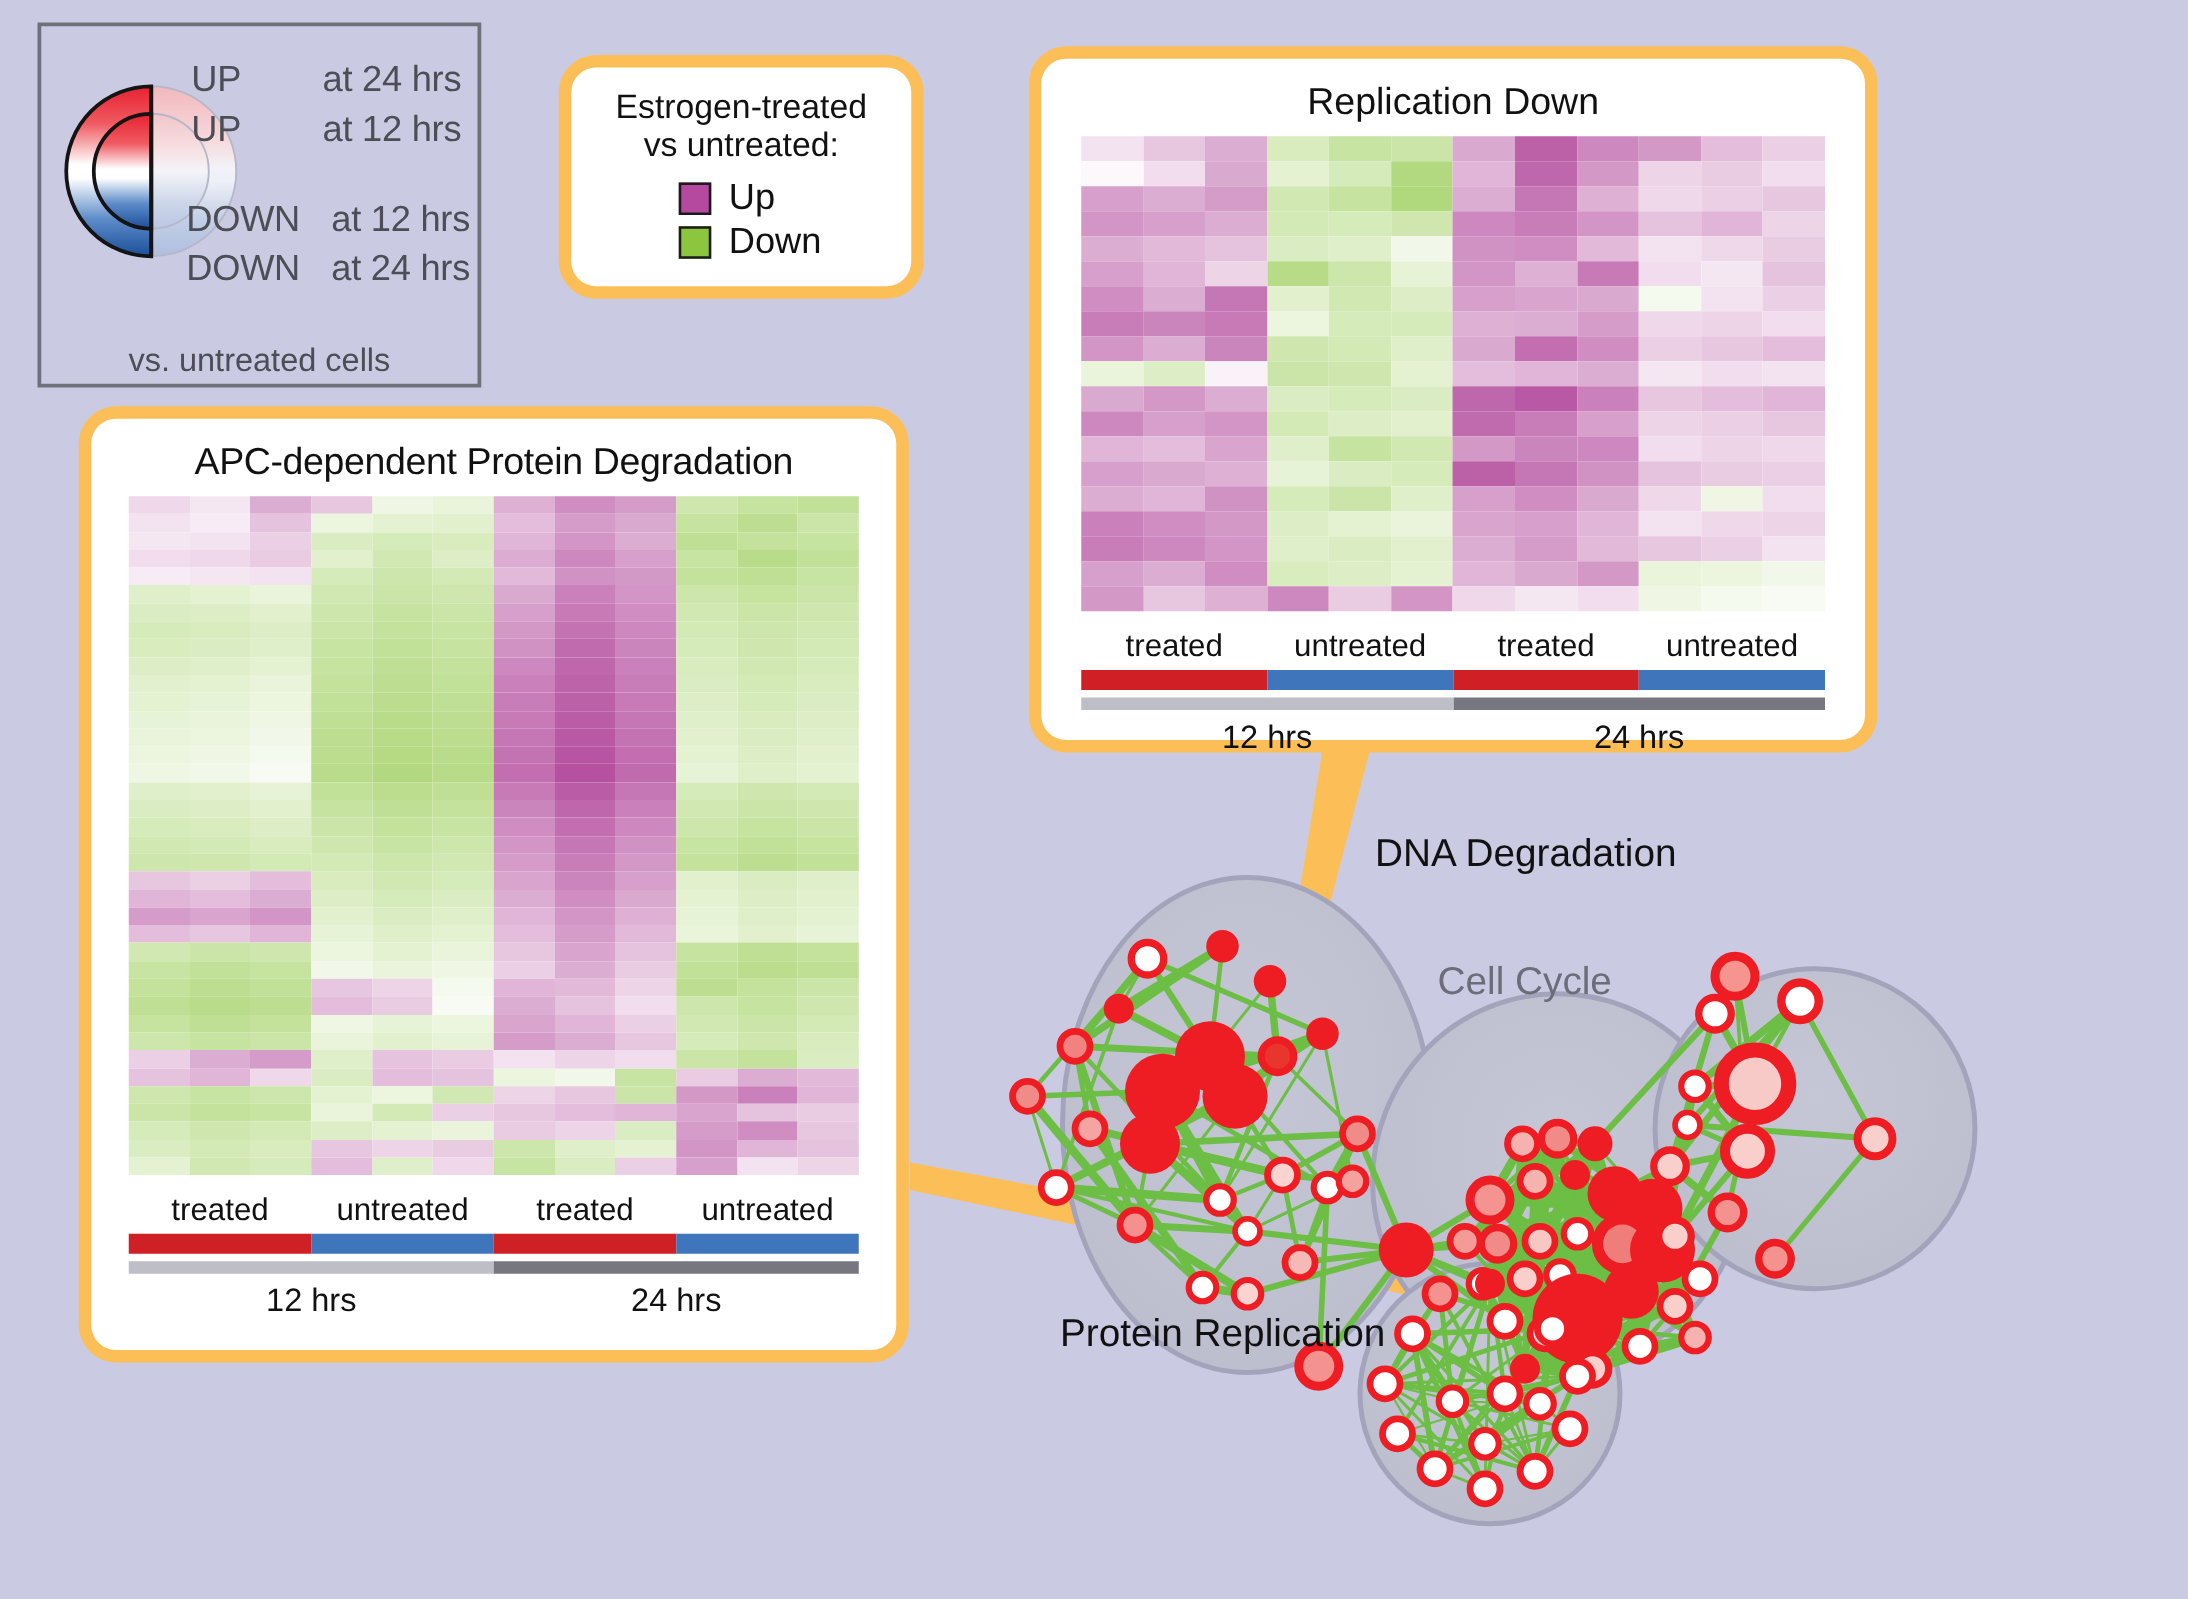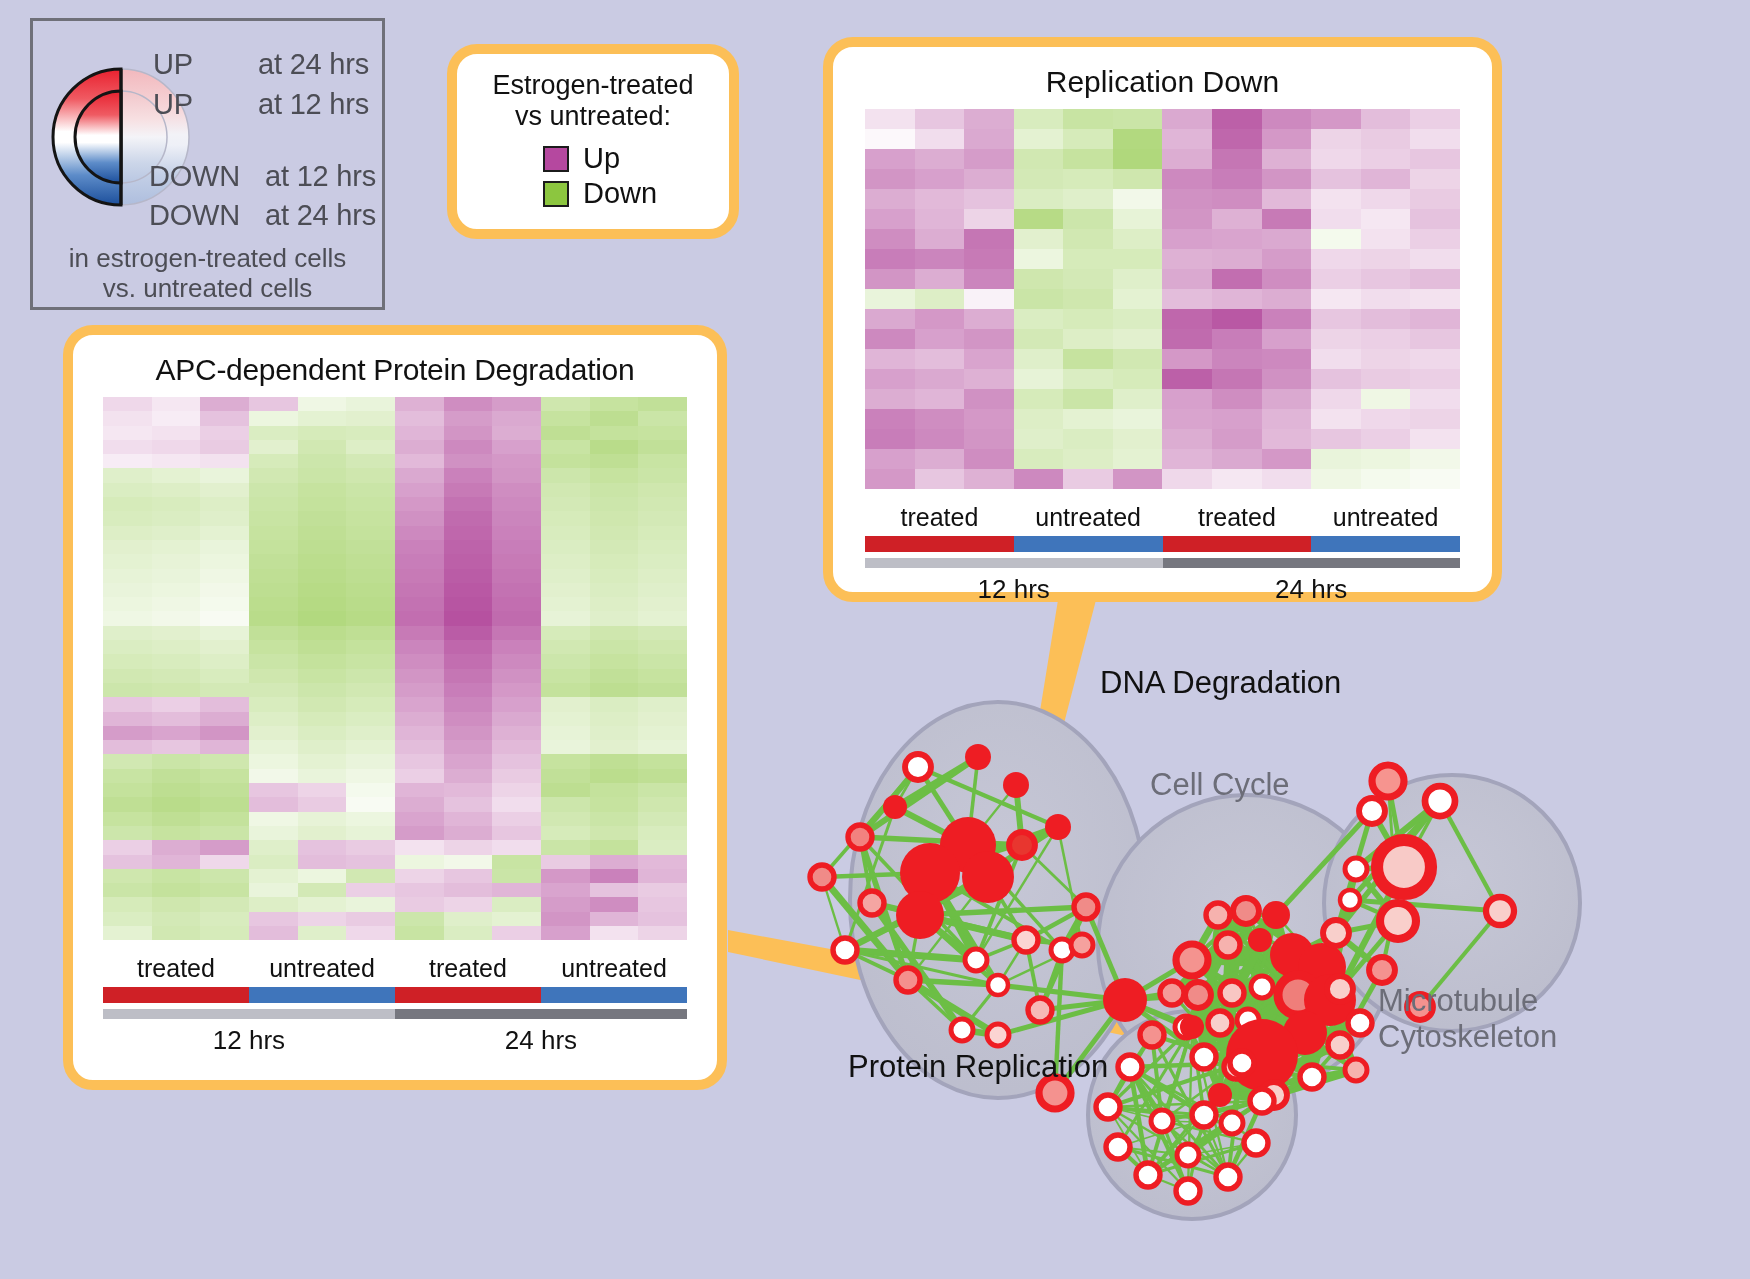--- a/index.html
+++ b/index.html
@@ -145,21 +145,20 @@
 
   <div class="wheel-label" style="left:120px; top:67px;">UP</div>
   <div class="wheel-label" style="left:225px; top:67px;">at 12 hrs</div>
 
   <div class="wheel-label" style="left:116px; top:139px;">DOWN</div>
   <div class="wheel-label" style="left:232px; top:139px;">at 12 hrs</div>
 
   <div class="wheel-label" style="left:116px; top:178px;">DOWN</div>
   <div class="wheel-label" style="left:232px; top:178px;">at 24 hrs</div>
 
-  <div class="wheel-foot" style="top:222px;">in estrogen-treated cells</div>
   <div class="wheel-foot" style="top:252px;">vs. untreated cells</div>
 </div>
 
 <div class="panel" id="legend-card">
   <div class="inner">
     <div class="legend-title">Estrogen-treated</div>
     <div class="legend-title">vs untreated:</div>
     <div class="legend-rows">
       <div class="legend-row">
         <span class="swatch" id="sw-up" style="background: rgb(181, 72, 159);"></span>
@@ -1330,21 +1329,17 @@
         <circle cx="442" cy="448" r="12" fill="#ffffff" stroke="#ee1d23" stroke-width="5.4"></circle>
         <circle cx="404" cy="500" r="12" fill="#ffffff" stroke="#ee1d23" stroke-width="5.4"></circle>
         <circle cx="362" cy="506" r="11" fill="#ffffff" stroke="#ee1d23" stroke-width="4.95"></circle>
         <circle cx="388" cy="540" r="11" fill="#ffffff" stroke="#ee1d23" stroke-width="4.95"></circle>
         <circle cx="432" cy="508" r="11" fill="#ffffff" stroke="#ee1d23" stroke-width="4.95"></circle>
       </g>
   </svg>
 
   <div class="net-label" id="label-dna">DNA Degradation</div>
   <div class="net-label" id="label-cc">Cell Cycle</div>
-  <div class="net-label" id="label-mt">
-    <span>Microtubule</span><br>
-    <span>Cytoskeleton</span>
-  </div>
   <div class="net-label" id="label-ubq">
     <br>
     <span>Protein Replication</span>
   </div>
 </div>
 
 </body></html>

